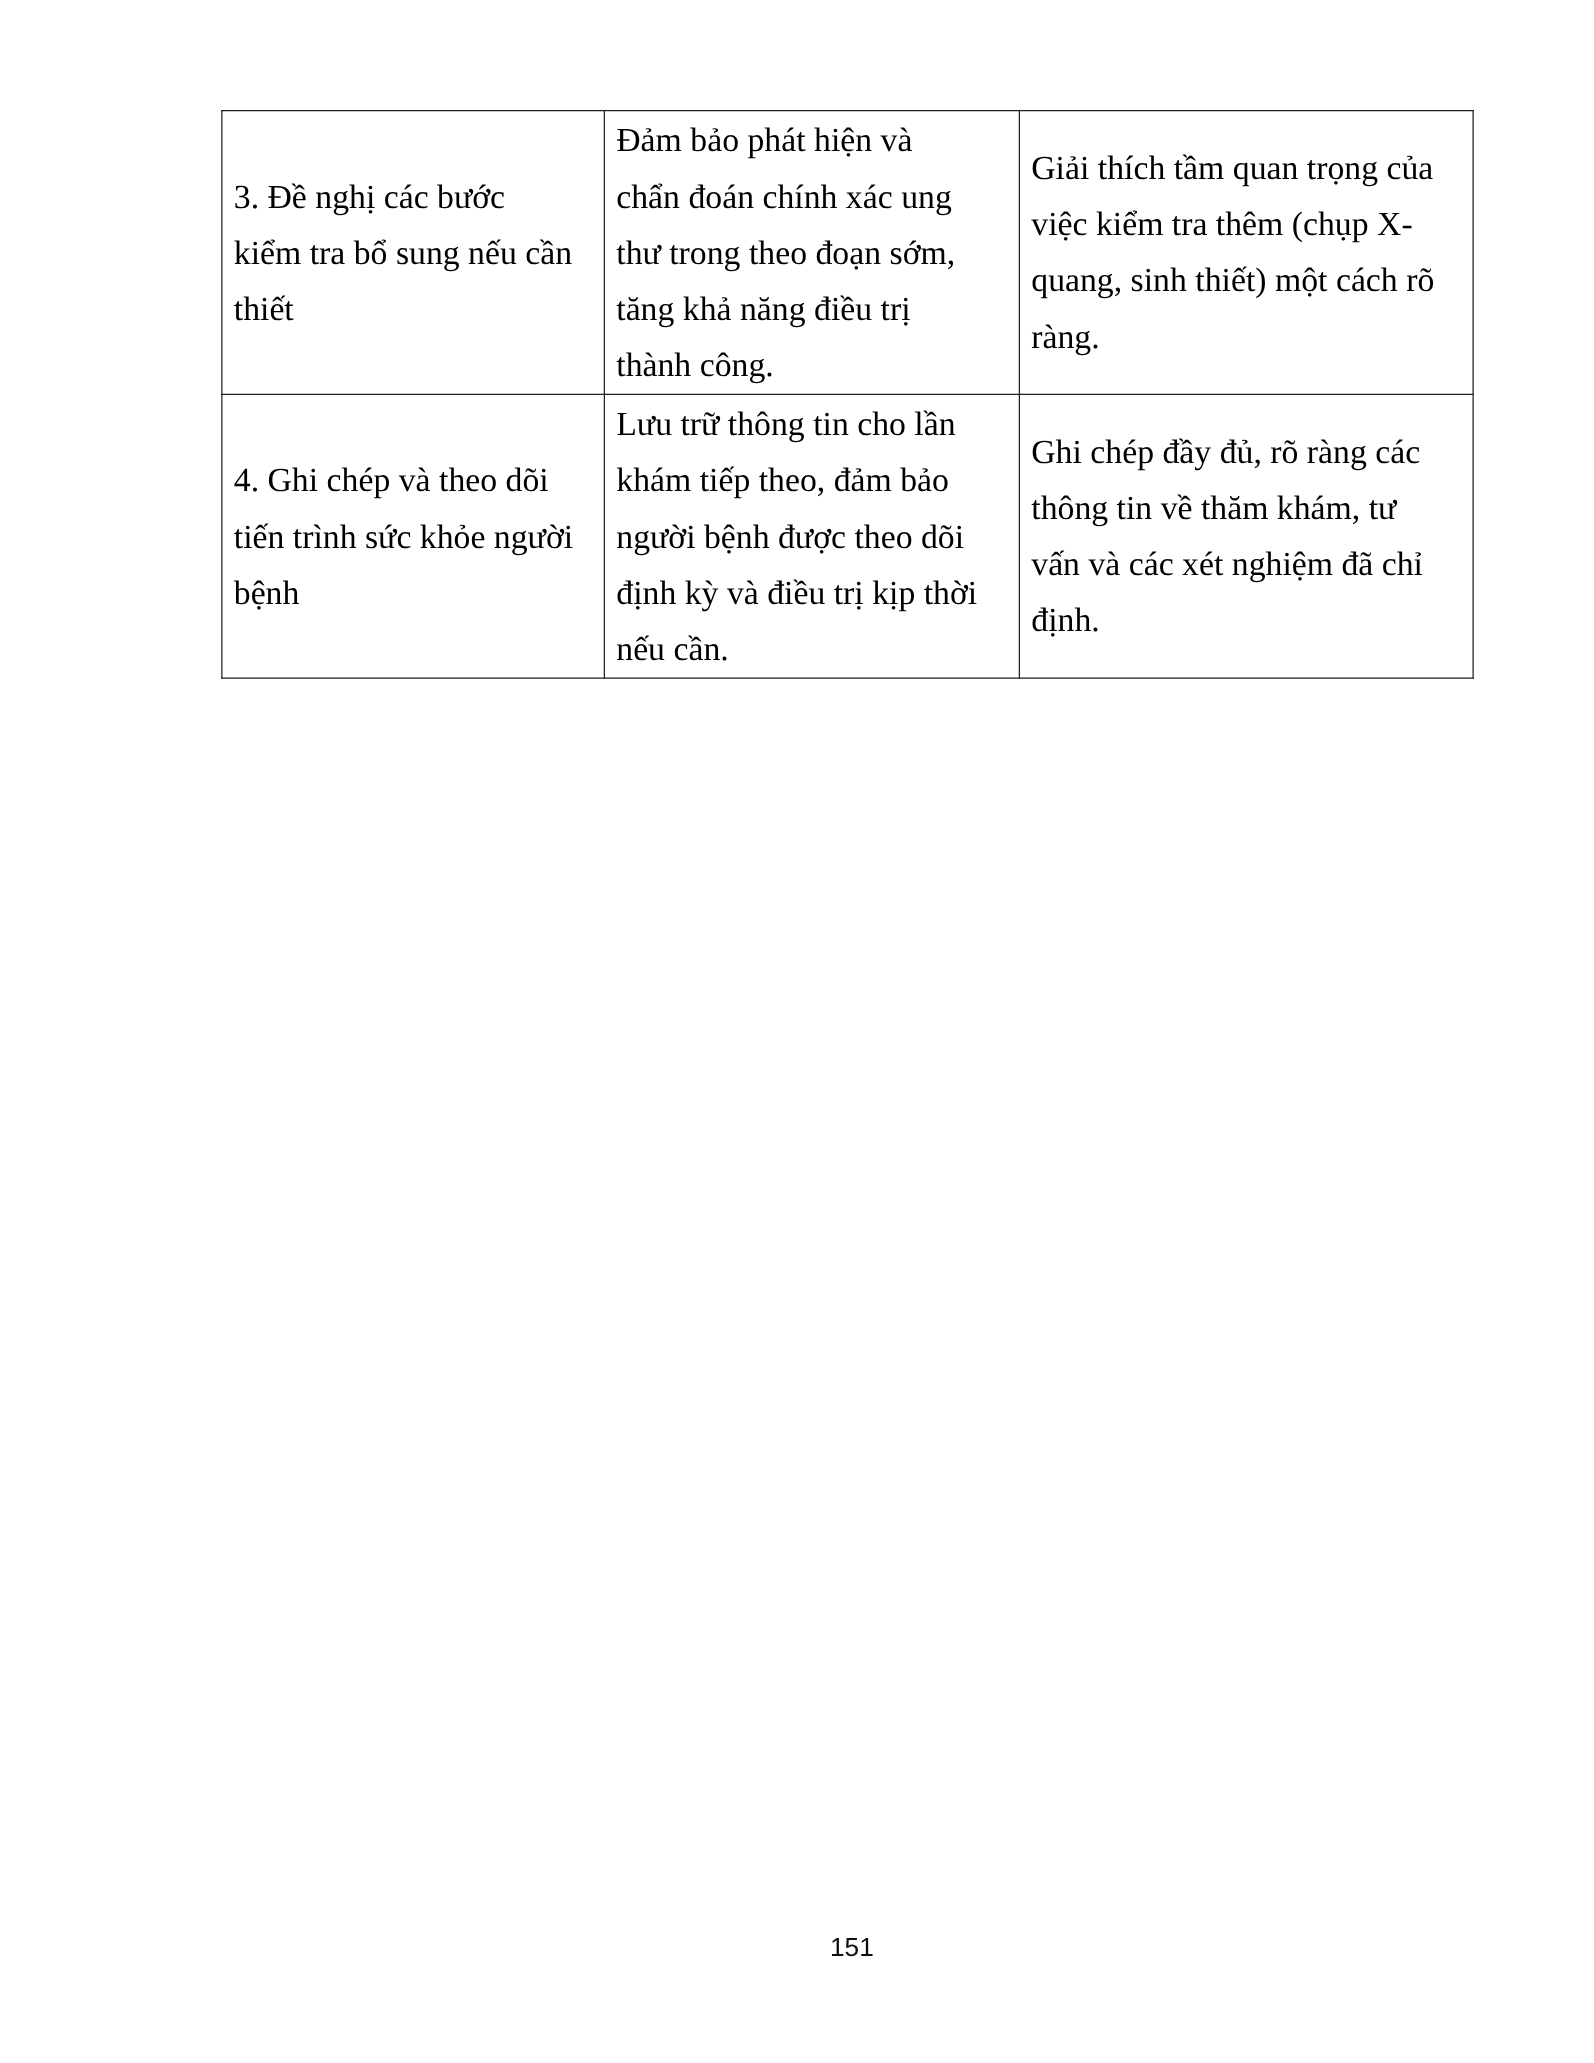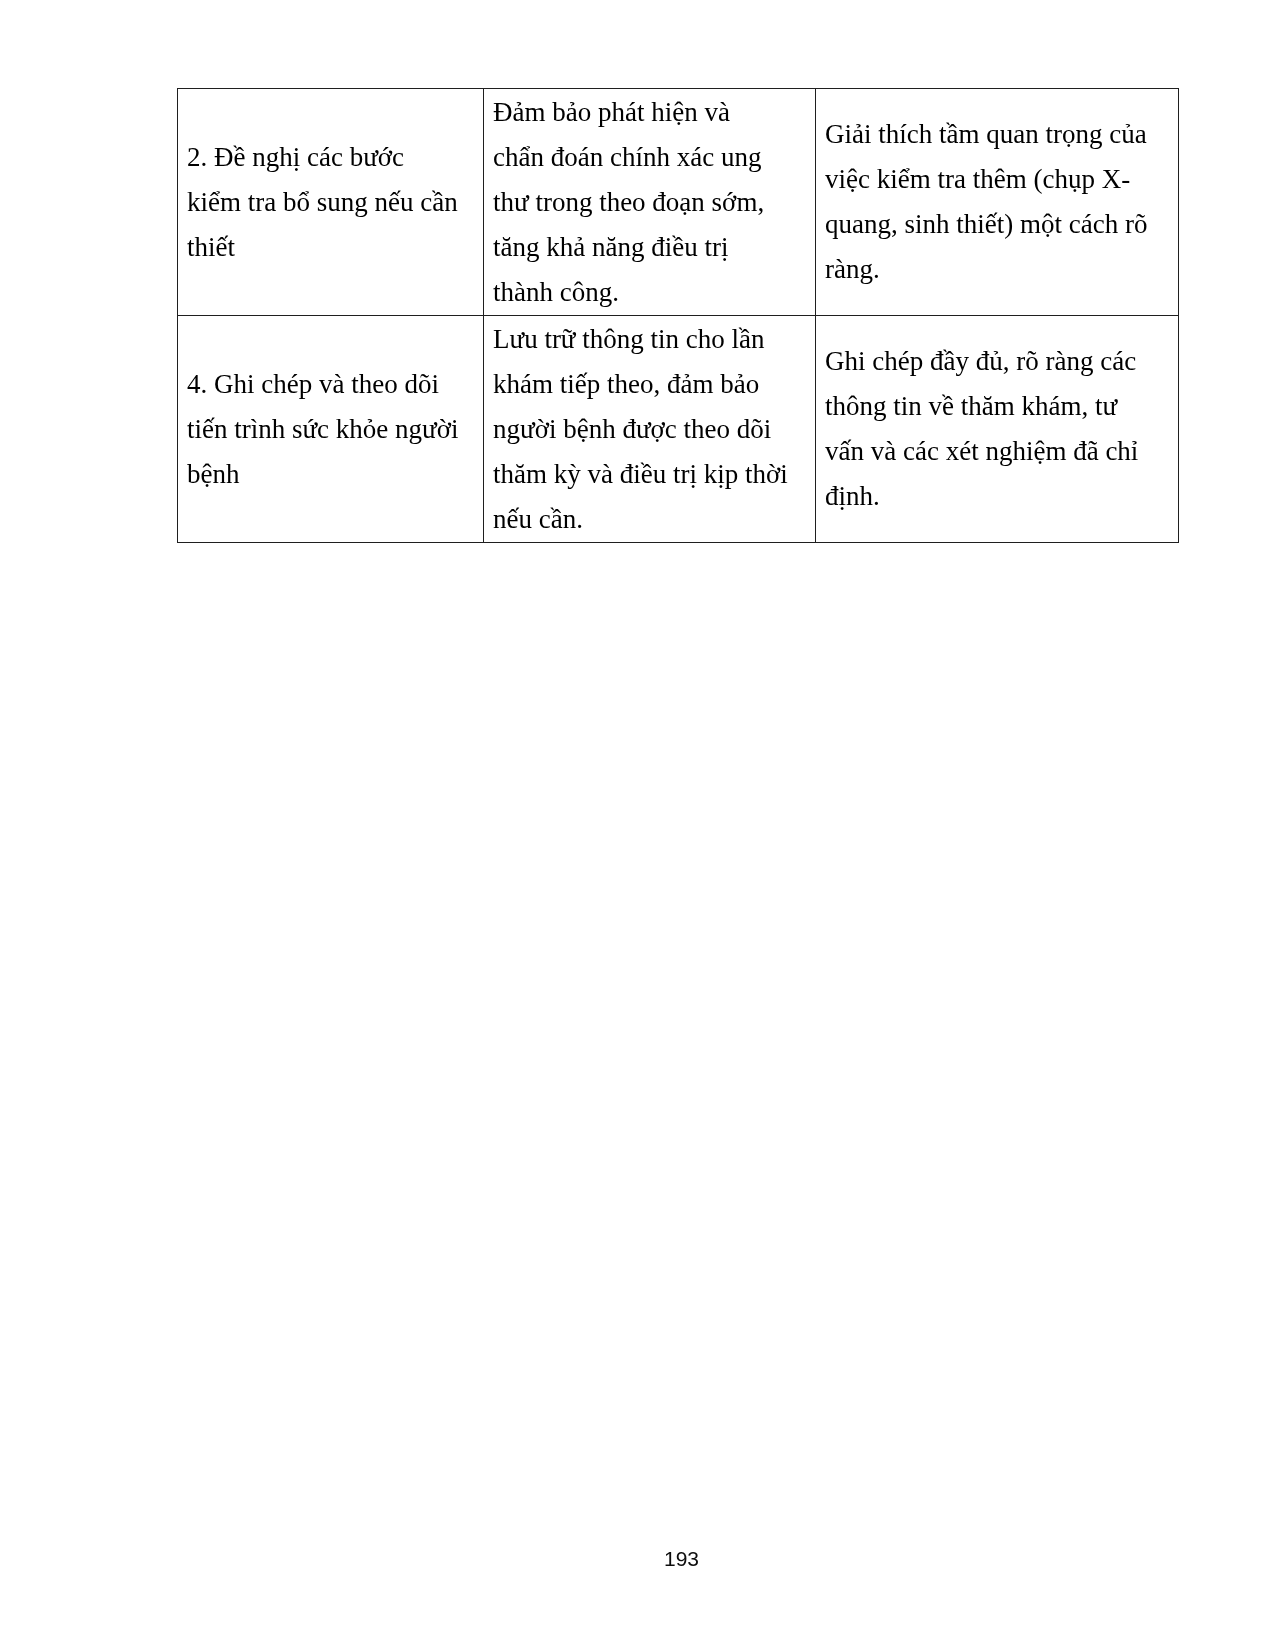--- a/index.html
+++ b/index.html
@@ -52,45 +52,45 @@
 <div class="page">
 
   <table class="doc-table">
     <colgroup>
       <col class="c1">
       <col class="c2">
       <col class="c3">
     </colgroup>
     <tbody>
       <tr>
-        <td>2. Đề nghị các bước
+        <td>3. Đề nghị các bước
 kiểm tra bổ sung nếu cần
 thiết</td>
         <td>Đảm bảo phát hiện và
 chẩn đoán chính xác ung
 thư trong theo đoạn sớm,
 tăng khả năng điều trị
 thành công.</td>
         <td>Giải thích tầm quan trọng của
 việc kiểm tra thêm (chụp X-
 quang, sinh thiết) một cách rõ
 ràng.</td>
       </tr>
       <tr>
         <td>4. Ghi chép và theo dõi
 tiến trình sức khỏe người
 bệnh</td>
         <td>Lưu trữ thông tin cho lần
 khám tiếp theo, đảm bảo
 người bệnh được theo dõi
-thăm kỳ và điều trị kịp thời
+định kỳ và điều trị kịp thời
 nếu cần.</td>
         <td>Ghi chép đầy đủ, rõ ràng các
 thông tin về thăm khám, tư
 vấn và các xét nghiệm đã chỉ
 định.</td>
       </tr>
     </tbody>
   </table>
 
-  <div class="page-number">193</div>
+  <div class="page-number">151</div>
 
 </div>
 
 </body></html>

